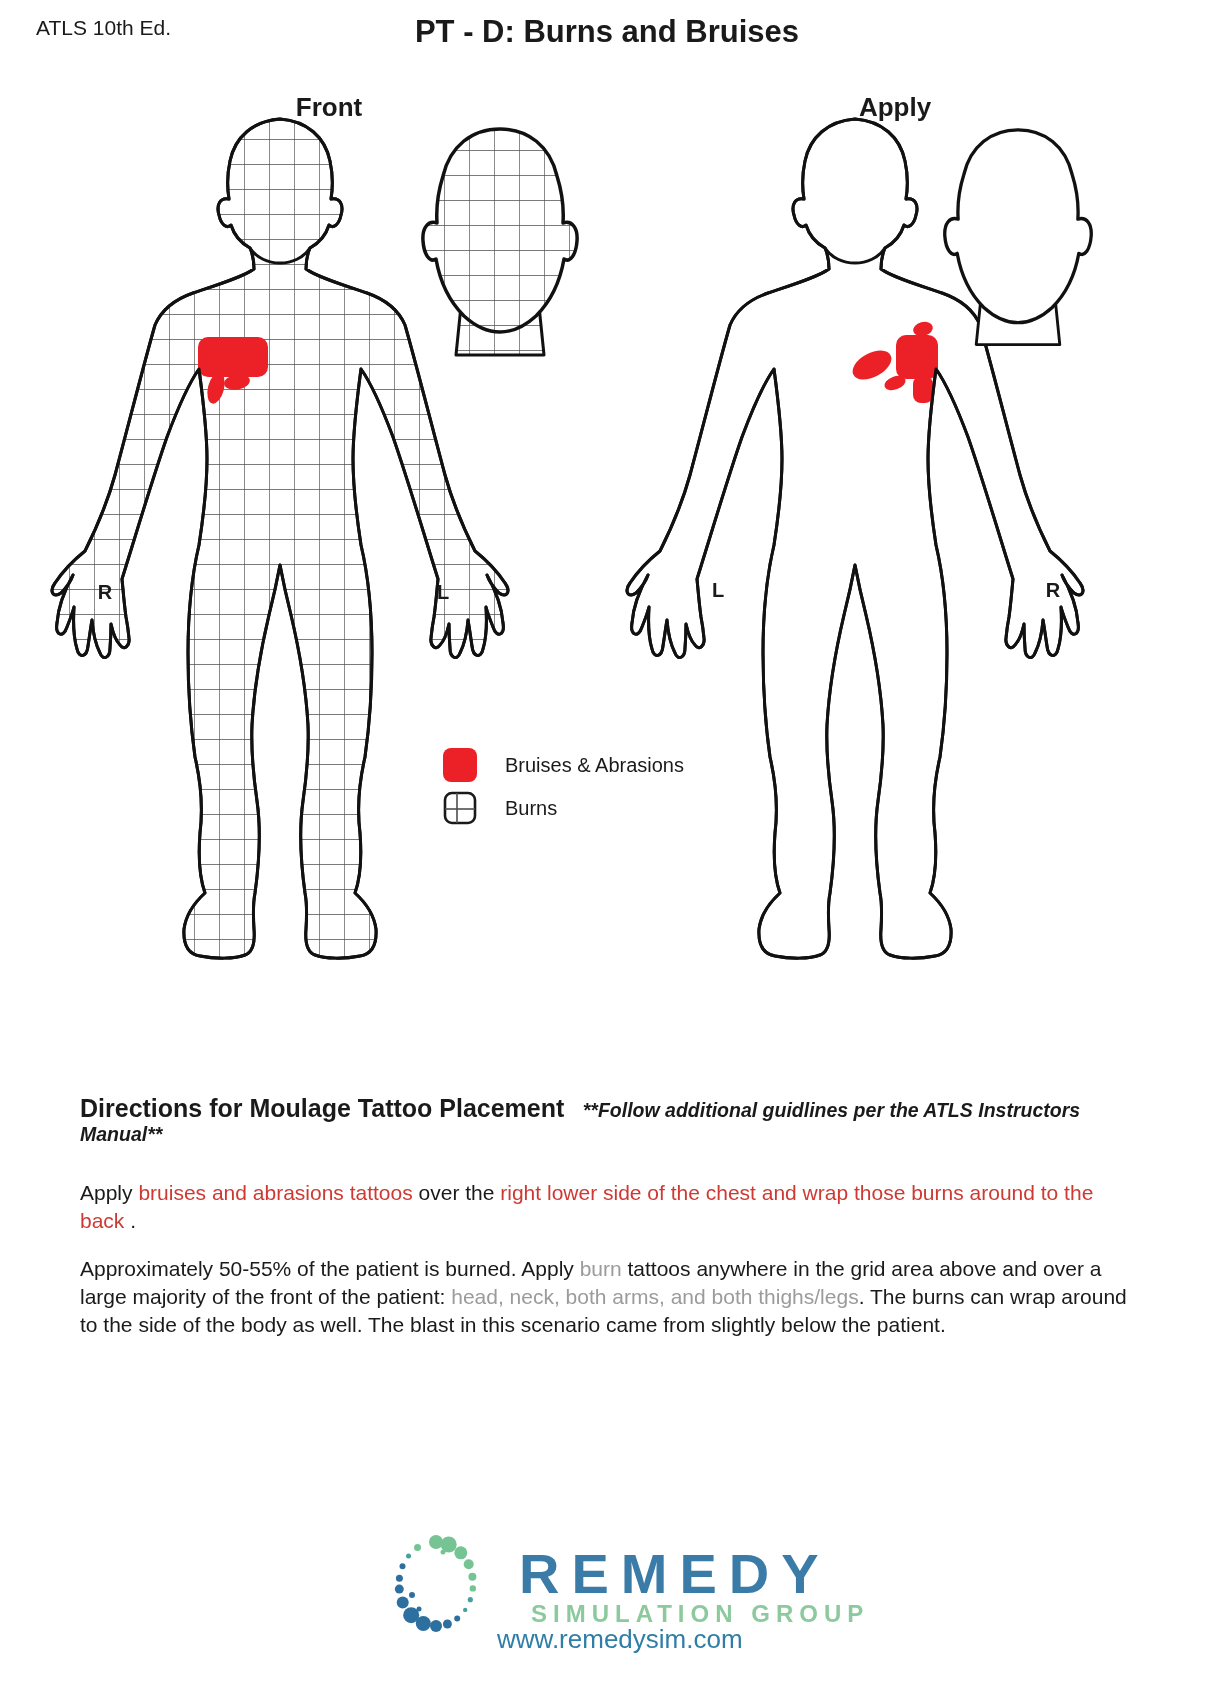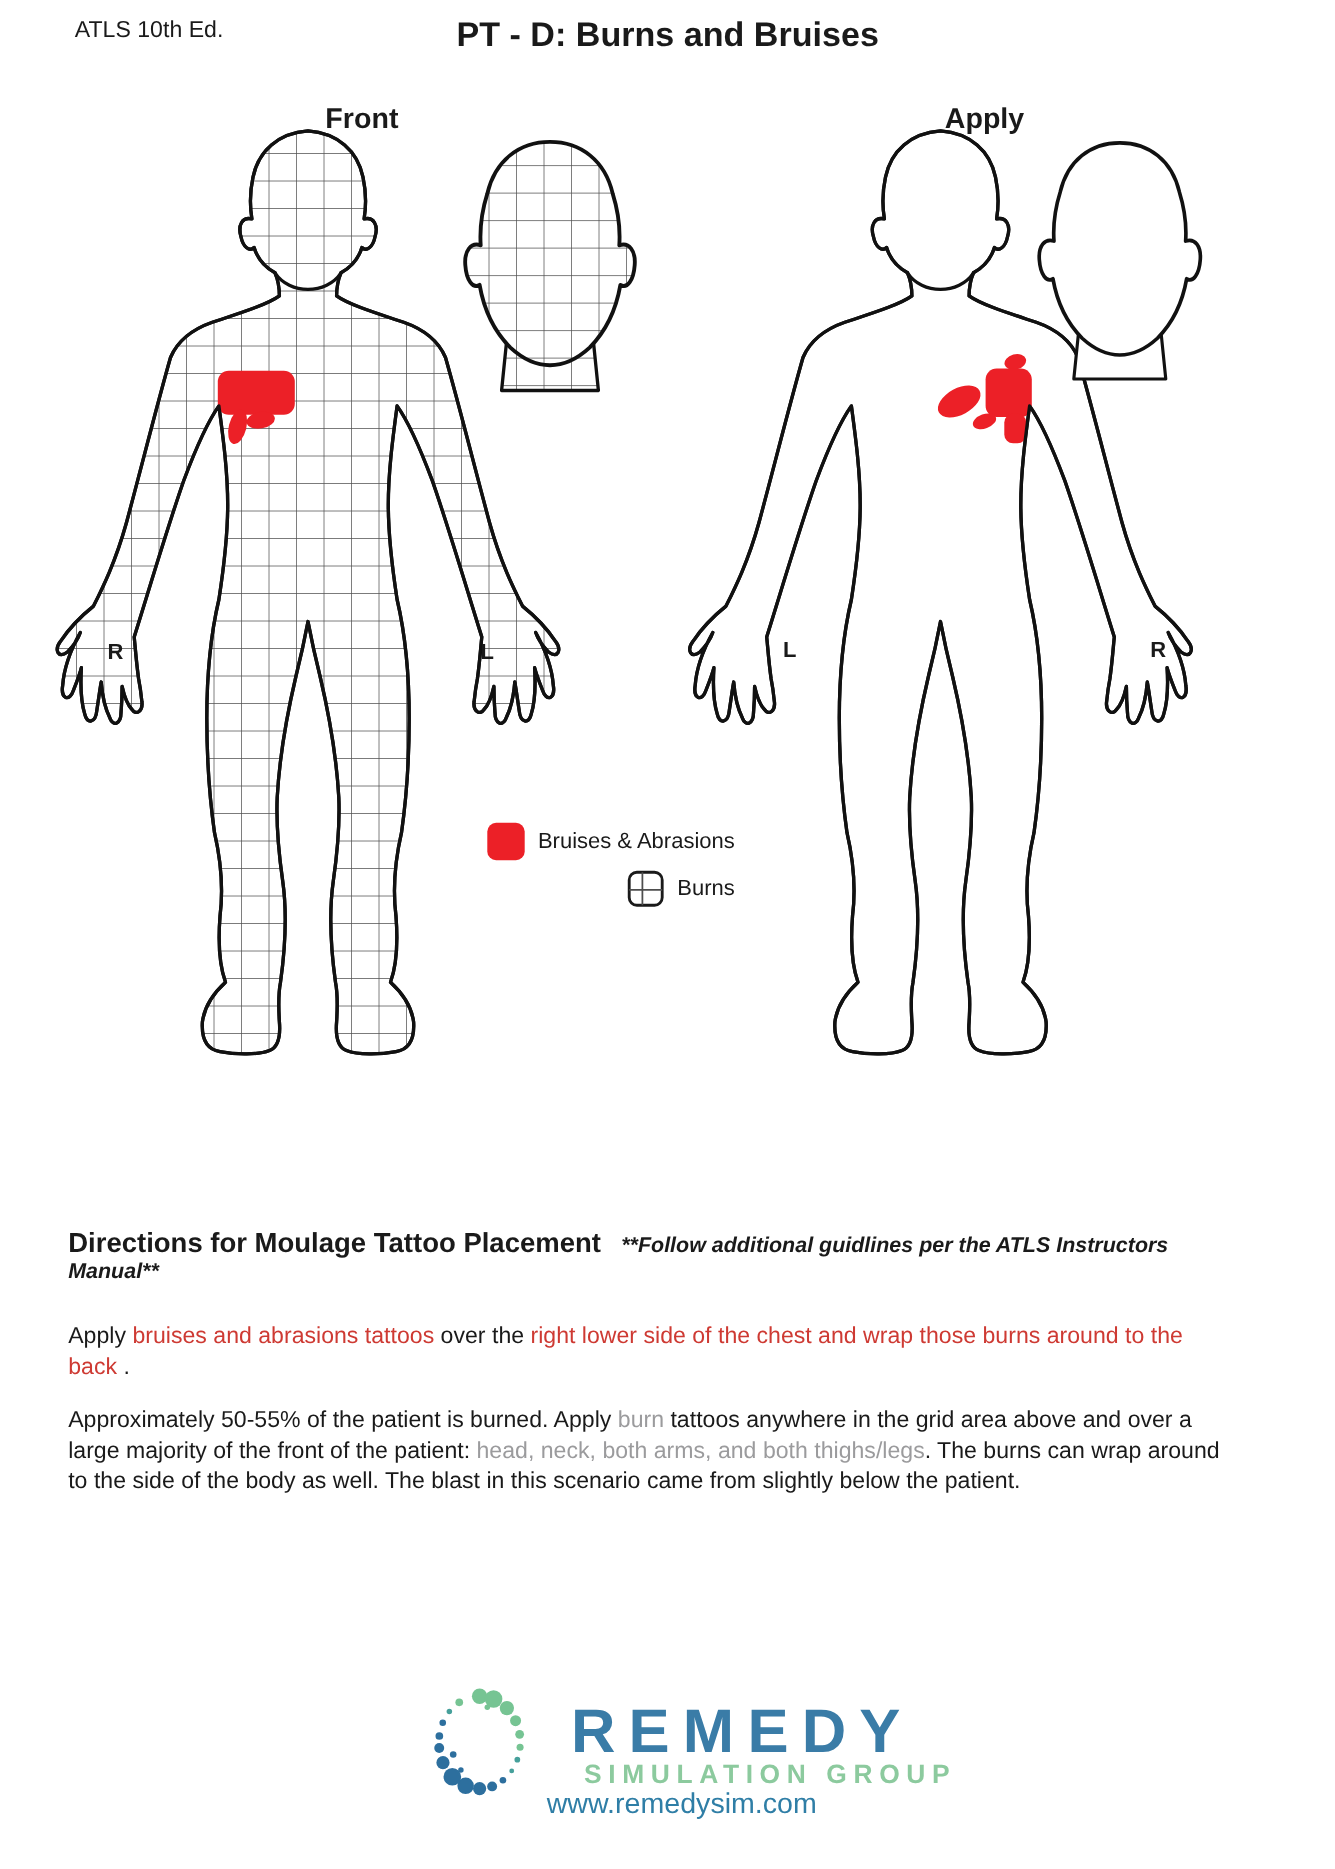--- a/index.html
+++ b/index.html
@@ -1,35 +1,35 @@
 <!DOCTYPE html>
 <html style="--bruise-red: #EC2027; --text-red: #CE3A33; --text-gray: #9B9B9D; --ink: #1A1A1A; --outline: #111111; --grid-line: #4E4E4E; --logo-blue: #3A7CA7; --logo-green: #8CCA9E; --logo-teal: #2F7EA6; --dot-green: #76C493; --dot-blue: #2D6F9E; --dot-teal: #46A09B;"><head>
 <meta charset="utf-8">
 <style>
   html,body{margin:0;padding:0;background:#fff;}
   .page{position:relative;width:1214px;height:1699px;background:#fff;overflow:hidden;
         font-family:"Liberation Sans",sans-serif;color:var(--ink);}
   .abs{position:absolute;}
   
-  .hdr-left{left:36px;top:16px;font-size:21px;margin-left:32px;}
+  .hdr-left{left:36px;top:16px;font-size:21px;}
   .hdr-center{left:0;right:0;top:14px;text-align:center;font-size:31px;font-weight:bold;}
   .fig-label{top:92px;font-size:26px;font-weight:bold;transform:translateX(-50%);}
   
   .outline{stroke:var(--outline);stroke-width:3;stroke-linejoin:round;stroke-linecap:round;}
   .outline-thick{stroke:var(--outline);stroke-width:3.5;stroke-linejoin:round;stroke-linecap:round;}
   .gridline{stroke:var(--grid-line);stroke-width:1.3;fill:none;}
   .red{fill:var(--bruise-red);stroke:none;}
   .side-label{font-family:"Liberation Sans",sans-serif;font-size:20px;font-weight:bold;
               fill:var(--ink);text-anchor:middle;}
   
-  .legend-row{display:flex;align-items:center;gap:12px;justify-content:flex-end;}
+  .legend-row{display:flex;align-items:center;gap:28px;}
   .chip-red{width:34px;height:34px;border-radius:8px;background:var(--bruise-red);}
   .legend-text{font-size:20px;}
   
-  .directions{left:62px;top:1094px;width:1063px;margin-top:22px;}
+  .directions{left:80px;top:1094px;width:1063px;}
   .dir-head{font-size:25px;font-weight:bold;display:inline;}
   .dir-note{font-size:19.5px;font-style:italic;font-weight:bold;display:inline;margin-left:14px;}
   .para{font-size:21px;line-height:28px;margin:0;}
   .para1{margin-top:33px;}
   .para2{margin-top:20px;}
   .ink{color:var(--ink);}
   .red-text{color:var(--text-red);}
   .gray-text{color:var(--text-gray);}
   
   .brand{left:519px;top:1546px;font-size:56px;font-weight:bold;letter-spacing:12px;

